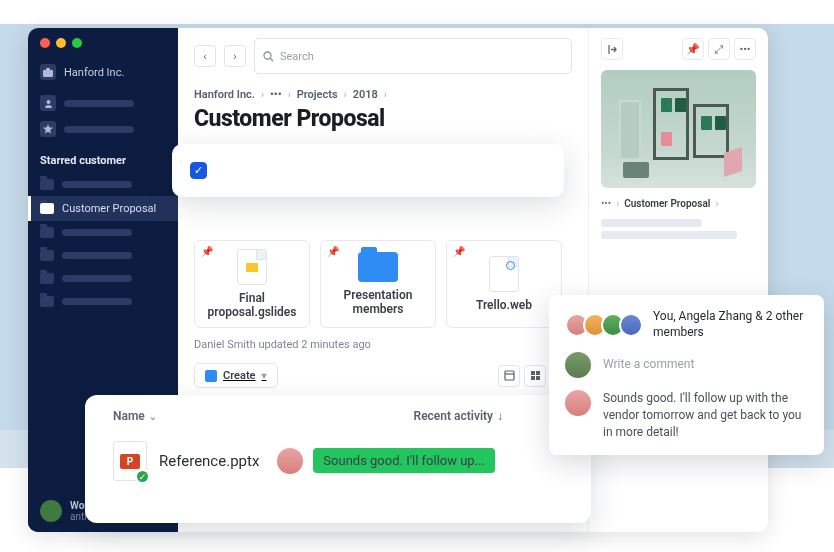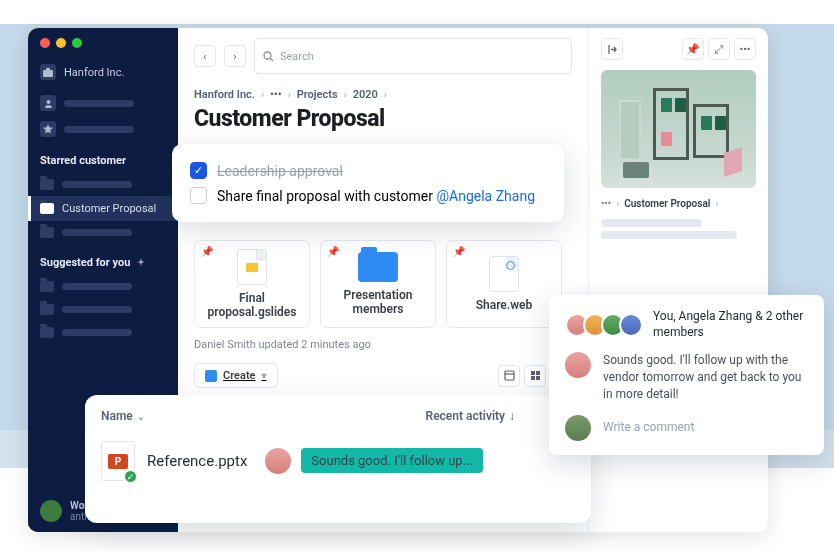--- a/index.html
+++ b/index.html
@@ -84,31 +84,31 @@
   .avatars { display:flex; }
   .av { width:24px; height:24px; border-radius:50%; border:2px solid #fff; margin-left:-6px; }
   .av:first-child { margin-left:0; }
   .c-line { display:flex; align-items:flex-start; gap:12px; margin-top:12px; font-size:12px; color:#4b515b; }
   .c-av { width:26px; height:26px; border-radius:50%; flex-shrink:0; }
   .c-head { display:flex; align-items:center; gap:10px; }
   .c-headtxt { font-size:12px; color:#272b31; line-height:1.3; }
   .placeholder-txt { color:#9aa1ad; }
 
   
-  .detail-card { position:absolute; left:85px; top:395px; width:506px; height:128px; background:#fff; border-radius:12px; box-shadow:0 10px 30px rgba(16,25,50,.15); padding:14px 16px; z-index:22; }
+  .detail-card { position:absolute; left:85px; top:395px; width:506px; height:128px; background:#fff; border-radius:12px; box-shadow:0 10px 30px rgba(16,25,50,.15); padding:14px 28px; z-index:22; }
   .dc-head { display:flex; justify-content:space-between; font-size:12px; color:#5c636f; }
   .dc-col { display:flex; align-items:center; gap:4px; font-weight:600; }
   .dc-row { display:flex; align-items:center; gap:18px; margin-top:18px; }
   .pptx-icon { width:34px; height:40px; border:1px solid #e1e4ea; border-radius:3px; position:relative; display:flex; align-items:center; justify-content:center; }
   .pptx-badge { width:20px; height:15px; background:#d24625; border-radius:2px; color:#fff; font-size:10px; font-weight:700; display:flex; align-items:center; justify-content:center; }
   .pptx-check { position:absolute; right:-4px; bottom:-4px; width:15px; height:15px; border-radius:50%; background:#2ea44f; border:2px solid #fff; color:#fff; font-size:9px; display:flex; align-items:center; justify-content:center; }
   .dc-name { font-size:15px; color:#2a2e35; }
   .dc-activity { display:flex; gap:10px; align-items:flex-start; }
   .dc-act-av { width:26px; height:26px; border-radius:50%; background:linear-gradient(#e9a5a3,#d6807d); flex-shrink:0; }
-  .dc-bubble { font-size:13px; color:#394049; background:#14b8a6; padding:5px 10px; border-radius:4px; white-space:nowrap; }
+  .dc-bubble { font-size:13px; color:#394049; background:#22c55e; padding:5px 10px; border-radius:4px; white-space:nowrap; }
   .dc-time { font-size:11px; color:#8a919d; margin-top:4px; }
 
   .chev { font-size:10px; color:#9aa1ad; }
   svg { display:block; }
 </style>
 </head>
 <body>
 
 <div class="bg-strip"></div>
 <div class="topcut"></div>
@@ -158,28 +158,20 @@
       </div>
     <div class="sb-item sb-active">
       <span class="sb-folder" style="background:#fff"></span>
       <span class="sb-text">Customer Proposal</span>
     </div>
     <div class="sb-item">
         <span class="sb-folder"></span>
         <span class="sb-bar"></span>
       </div>
 
-    <div class="sb-header">
-      <span>Suggested for you</span>
-      <span>
-          <svg width="10" height="10" viewBox="0 0 10 10">
-            <path d="M5 0l.8 3.2L9 4l-3.2.8L5 8l-.8-3.2L1 4l3.2-.8z" fill="#aeb9d6"></path>
-          </svg>
-        </span>
-    </div>
     <div class="sb-item">
         <span class="sb-folder"></span>
         <span class="sb-bar"></span>
       </div>
     <div class="sb-item">
         <span class="sb-folder"></span>
         <span class="sb-bar"></span>
       </div>
     <div class="sb-item">
         <span class="sb-folder"></span>
@@ -209,21 +201,21 @@
         <span>Search</span>
       </div>
     </div>
     <div class="breadcrumb">
       <span>Hanford Inc.</span>
         <span class="bc-sep">›</span>
       <span>•••</span>
         <span class="bc-sep">›</span>
       <span>Projects</span>
         <span class="bc-sep">›</span>
-      <span>2020</span>
+      <span>2018</span>
         <span class="bc-sep">›</span>
     </div>
     <h1 class="page-title">Customer Proposal</h1>
 
     <div class="tiles">
       <div class="tile">
         <span class="pin">📌</span>
         <div class="tile-icon">
             <span class="corner"></span>
             <span class="slides-badge"></span>
@@ -234,21 +226,21 @@
         <span class="pin">📌</span>
         <div class="folder-icon"></div>
         <div class="tile-name">Presentation members</div>
       </div>
       <div class="tile">
         <span class="pin">📌</span>
         <div class="tile-icon">
             <span class="corner"></span>
             <span class="globe"></span>
           </div>
-        <div class="tile-name">Share.web</div>
+        <div class="tile-name">Trello.web</div>
       </div>
     </div>
 
     <div class="meta-line">Daniel Smith updated 2 minutes ago</div>
 
     <div class="below-row">
       <div class="create-btn">
         <span class="create-badge"></span>
         <span>Create</span>
         <span class="chev">▾</span>
@@ -312,47 +304,40 @@
         <span class="bc-sep">›</span>
     </div>
     <div class="rph" style="width:65%"></div>
     <div class="rph" style="width:88%"></div>
   </div>
 </div>
 
 <div class="tasks-card">
   <div class="task-row">
     <span class="checkbox checked">✓</span>
-    <span class="task-text done">Leadership approval</span>
-  </div>
-  <div class="task-row">
-    <span class="checkbox"></span>
-    <span class="task-text">
-      <span>Share final proposal with customer </span><span class="mention">@Angela Zhang</span>
-    </span>
   </div>
 </div>
 
 <div class="comments-card">
   <div class="c-head">
     <div class="avatars">
       <div class="av" style="background:linear-gradient(#e9a5a3,#d6807d)"></div>
       <div class="av" style="background:linear-gradient(#f2b25a,#e0913a)"></div>
       <div class="av" style="background:linear-gradient(#5fae62,#3d8c44)"></div>
       <div class="av" style="background:linear-gradient(#6a88d8,#4a68b8)"></div>
     </div>
     <div class="c-headtxt">You, Angela Zhang &amp; 2 other members</div>
   </div>
   <div class="c-line">
+    <div class="c-av" style="background:linear-gradient(#7a9b6c,#5a7d4f)"></div>
+    <div class="placeholder-txt" style="padding-top:5px">Write a comment</div>
+  </div>
+  <div class="c-line">
     <div class="c-av" style="background:linear-gradient(#e9a5a3,#d6807d)"></div>
     <div style="line-height:1.4">Sounds good. I'll follow up with the vendor tomorrow and get back to you in more detail!</div>
-  </div>
-  <div class="c-line">
-    <div class="c-av" style="background:linear-gradient(#7a9b6c,#5a7d4f)"></div>
-    <div class="placeholder-txt" style="padding-top:5px">Write a comment</div>
   </div>
 </div>
 
 <div class="detail-card">
   <div class="dc-head">
     <div class="dc-col">
         <span>Name</span> 
         <span class="chev">⌄</span>
       </div>
     <div class="dc-col" style="margin-right:60px">

